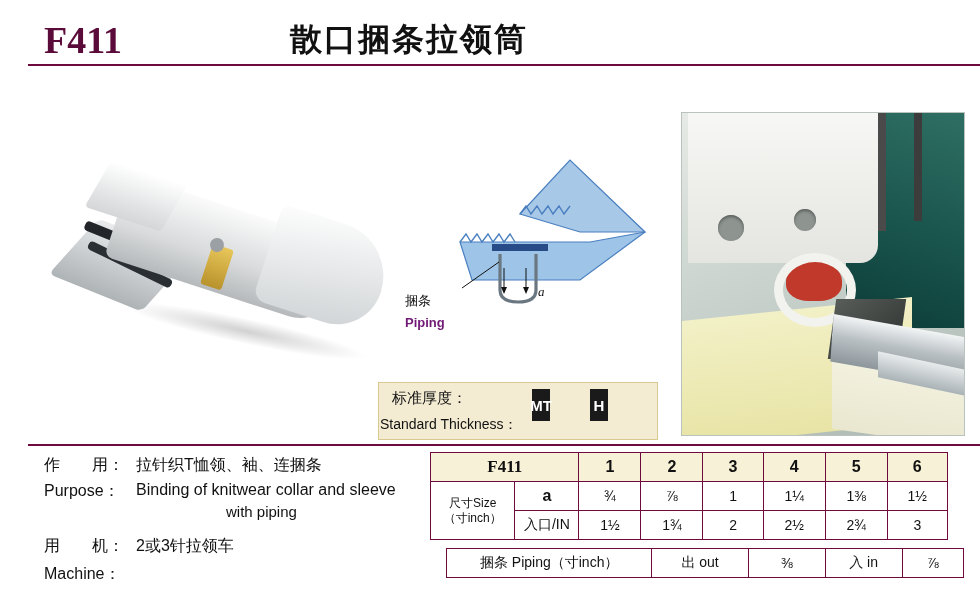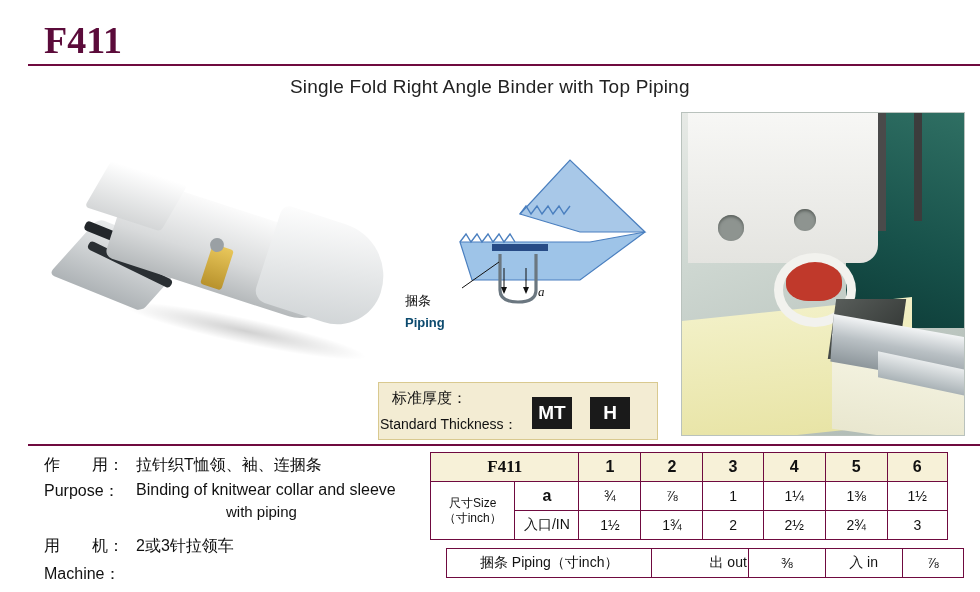--- a/index.html
+++ b/index.html
@@ -68,32 +68,32 @@
   .lp-blk1    { position:absolute; left:22px; top:86px; width:86px; height:10px; background:#22262a; transform:rotate(22deg); border-radius:4px; }
   .lp-blk2    { position:absolute; left:24px; top:110px; width:92px; height:9px; background:#2a2f33; transform:rotate(26deg); border-radius:4px; }
   .lp-plate   { position:absolute; left:36px; top:20px; width:80px; height:52px; background:linear-gradient(180deg,#ffffff,#d4d6d7); transform:rotate(18deg) skewX(-12deg); border-radius:4px; }
   .lp-gold    { position:absolute; left:146px; top:96px; width:22px; height:42px; background:linear-gradient(180deg,#e8c65a,#b8922c); transform:rotate(18deg); border-radius:3px; }
   .lp-scrw    { position:absolute; left:150px; top:88px; width:14px; height:14px; background:#9aa0a4; border-radius:50%; transform:rotate(18deg); }
   .lp-shadow  { position:absolute; left:60px; top:168px; width:250px; height:26px; background:radial-gradient(ellipse at center,rgba(0,0,0,.18),rgba(0,0,0,0) 70%); transform:rotate(12deg); }
 
   
   .diagram { position:absolute; left:400px; top:150px; width:265px; height:190px; }
   .diag-label-cn { position:absolute; left:405px; top:292px; font-size:13px; color:#111; }
-  .diag-label-en { position:absolute; left:405px; top:315px; font-size:13px; font-weight:bold; color:#0c4a6e; }
+  .diag-label-en { position:absolute; left:405px; top:315px; font-size:13px; font-weight:bold; color:#701a75; }
 
   
   .thick-box {
     position:absolute; left:378px; top:382px; width:278px; height:56px;
     background:#f3ecd3; border:1px solid #d9c98f;
   }
   .thick-cn { position:absolute; left:392px; top:389px; font-size:15px; color:#111; }
   .thick-en { position:absolute; left:380px; top:416px; font-size:14px; color:#111; }
   .badge {
-    position:absolute; top:397px; width:40px; height:32px;
-    background:#1a1a1a; color:#fff; font-weight:bold; font-size:19px;
+    position:absolute; top:389px; width:18px; height:32px;
+    background:#1a1a1a; color:#fff; font-weight:bold; font-size:15px;
     display:flex; align-items:center; justify-content:center;
   }
   .badge.mt { left:532px; }
   .badge.h  { left:590px; }
 
   
   .bottom-rule { position:absolute; left:28px; top:444px; width:952px; height:2px; background:#6f0a3f; }
 
   
   .bl { position:absolute; left:44px; font-size:15px; color:#111;margin-left:48px; }
@@ -131,22 +131,22 @@
   .piping-table td {
     border:1px solid #6f0a3f; text-align:center; height:26px; color:#111;
   }
 </style>
 </head>
 <body>
 
 <div class="page">
 
   <div class="code">F411</div>
+  <div class="title-cn">散口捆条拉领筒</div>
   <div class="hdr-rule-left"></div>
-  <div class="title-en">Single Fold Right Angle Binder with Top Piping</div>
 
   <div class="photo-left">
     <div class="lp-shadow"></div>
     <div class="lp-tail"></div>
     <div class="lp-blk1"></div>
     <div class="lp-blk2"></div>
     <div class="lp-body"></div>
     <div class="lp-plate"></div>
     <div class="lp-cone"></div>
     <div class="lp-gold"></div>
@@ -255,21 +255,21 @@
       <td>2¾</td>
       <td>3</td>
     </tr>
   </tbody>
     </table>
 
   <table class="piping-table">
     <tbody>
         <tr>
       <td style="width:208px;">捆条 Piping（寸inch）</td>
-      <td style="width:96px;text-align:right;">出 out</td>
+      <td style="width:96px;">出 out</td>
       <td style="width:76px;">⅜</td>
       <td style="width:76px;">入 in</td>
       <td style="width:60px;">⅞</td>
     </tr>
   </tbody>
     </table>
 
 </div>
 
 </body></html>

